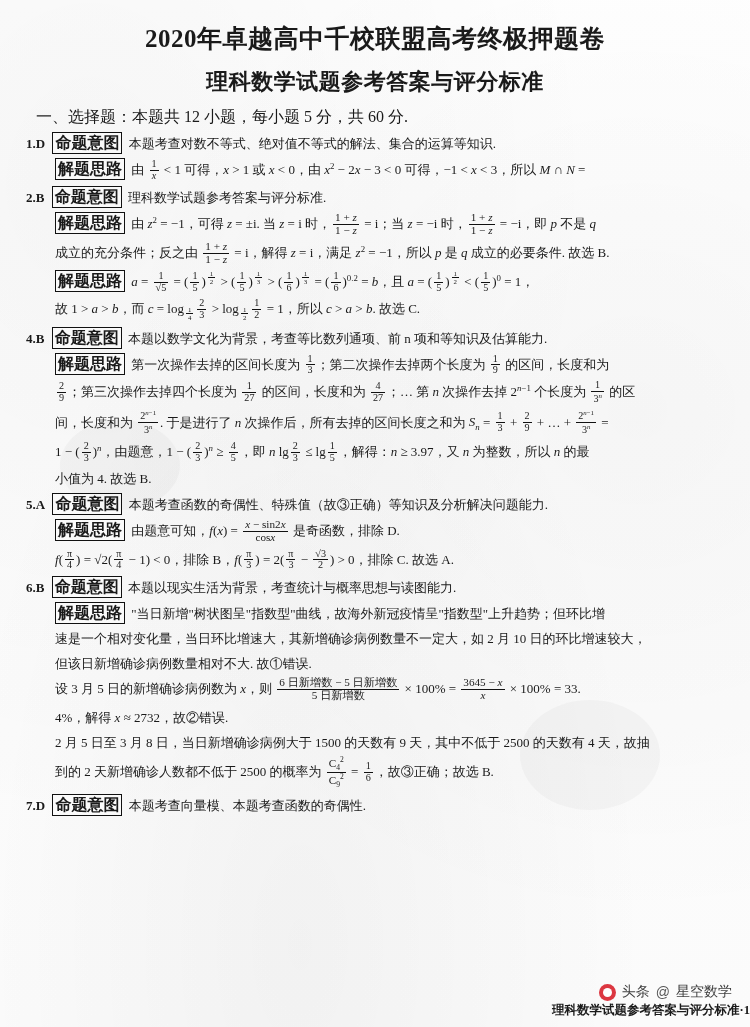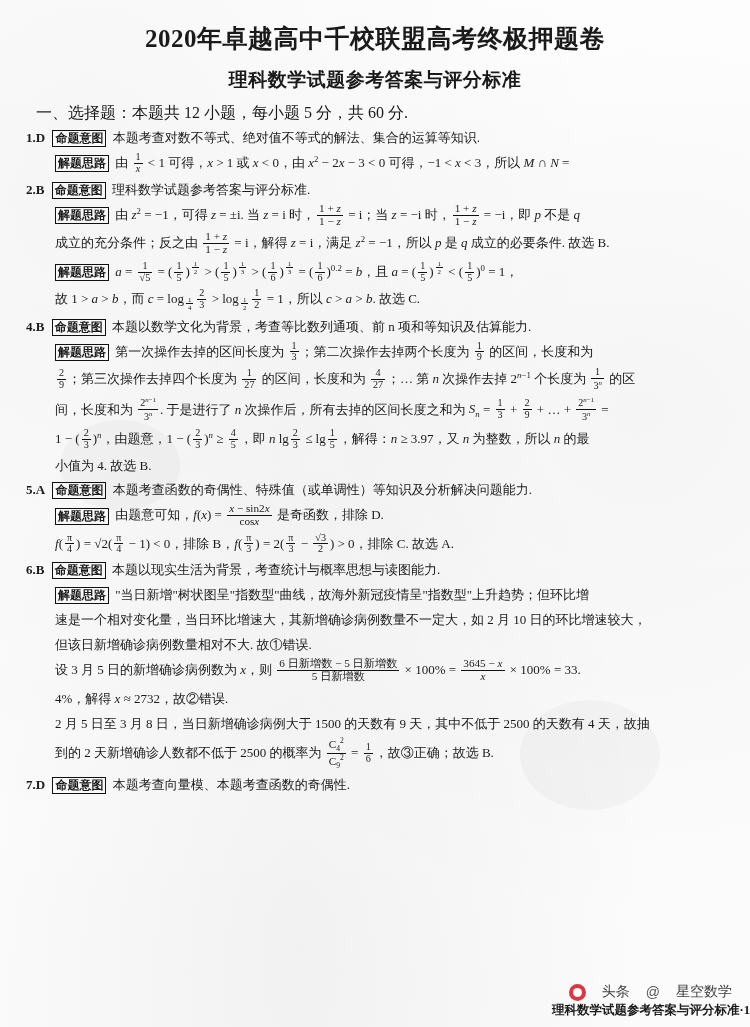--- a/index.html
+++ b/index.html
@@ -27,21 +27,21 @@
   .title{
     text-align:center;
     font-size:25px;
     font-weight:bold;
     letter-spacing:0.5px;
     margin:6px 0 6px 0;
     font-family:"Liberation Serif","DejaVu Serif",serif;
   }
   .subtitle{
     text-align:center;
-    font-size:19px;
+    font-size:22px;
     font-weight:bold;
     letter-spacing:0.5px;
     margin:12px 0 10px 0;
   }
   .sec-head{
     font-size:16px;
     font-weight:normal;
     margin:2px 0 4px 10px;
   }
   .q{
@@ -52,21 +52,21 @@
     line-height:1.55;
     margin:1px 0;
     text-indent:0;
   }
   .qnum{font-weight:bold;margin-right:4px;}
   .tagbox{
     display:inline-block;
     border:1px solid #111;
     padding:0 2px;
     font-weight:bold;
-    font-size:12px;
+    font-size:16px;
     line-height:1.25;
     margin-right:3px;
     background:rgba(255,255,255,0.4);
   }
   .indent2{margin-left:14px;}
   .body-line{
     font-size:13px;
     line-height:1.62;
     margin:4px 0;
     padding-left:29px;
@@ -92,21 +92,21 @@
     position:absolute;
     left:0;right:0;bottom:8px;
     text-align:right;
     font-size:12.5px;
     font-weight:bold;
     z-index:2;
   }
   .watermark{
     position:absolute;
     right:18px;bottom:26px;
-    display:flex;align-items:center;gap:16px;
+    display:flex;align-items:center;gap:6px;
     font-size:14px;
     color:#2a2a2a;
     font-family:"Liberation Sans","DejaVu Sans",sans-serif;
     z-index:3;
     opacity:0.9;
   }
   .wm-logo{
     width:17px;height:17px;border-radius:50%;
     background:#d9232e;
     display:inline-block;position:relative;
@@ -192,21 +192,21 @@
     </div>
     <div class="body-line">
       小值为 4. 故选 B.
     </div>
   </div>
 
   <div class="q">
     <div class="qline">
       <span class="qnum"><span>5.</span><span>A</span></span>
       <span class="tagbox">命题意图</span>
-      <span>本题考查函数的奇偶性、特殊值（或单调性）等知识及分析解决问题能力.</span>
+      <span>本题考查函数的奇偶性、特殊值（故③正确）等知识及分析解决问题能力.</span>
     </div>
     <div class="body-line indent2">
       <span class="tagbox">解题思路</span>
       由题意可知，<i>f</i>(<i>x</i>) = <span class="frac fracbig"><span class="num"><i>x</i> − sin2<i>x</i></span><span class="den">cos<i>x</i></span></span> 是奇函数，排除 D.
     </div>
     <div class="body-line">
       <i>f</i>(<span class="frac"><span class="num">π</span><span class="den">4</span></span>) = √2(<span class="frac"><span class="num">π</span><span class="den">4</span></span> − 1) &lt; 0，排除 B，<i>f</i>(<span class="frac"><span class="num">π</span><span class="den">3</span></span>) = 2(<span class="frac"><span class="num">π</span><span class="den">3</span></span> − <span class="frac"><span class="num">√3</span><span class="den">2</span></span>) &gt; 0，排除 C. 故选 A.
     </div>
   </div>
 

